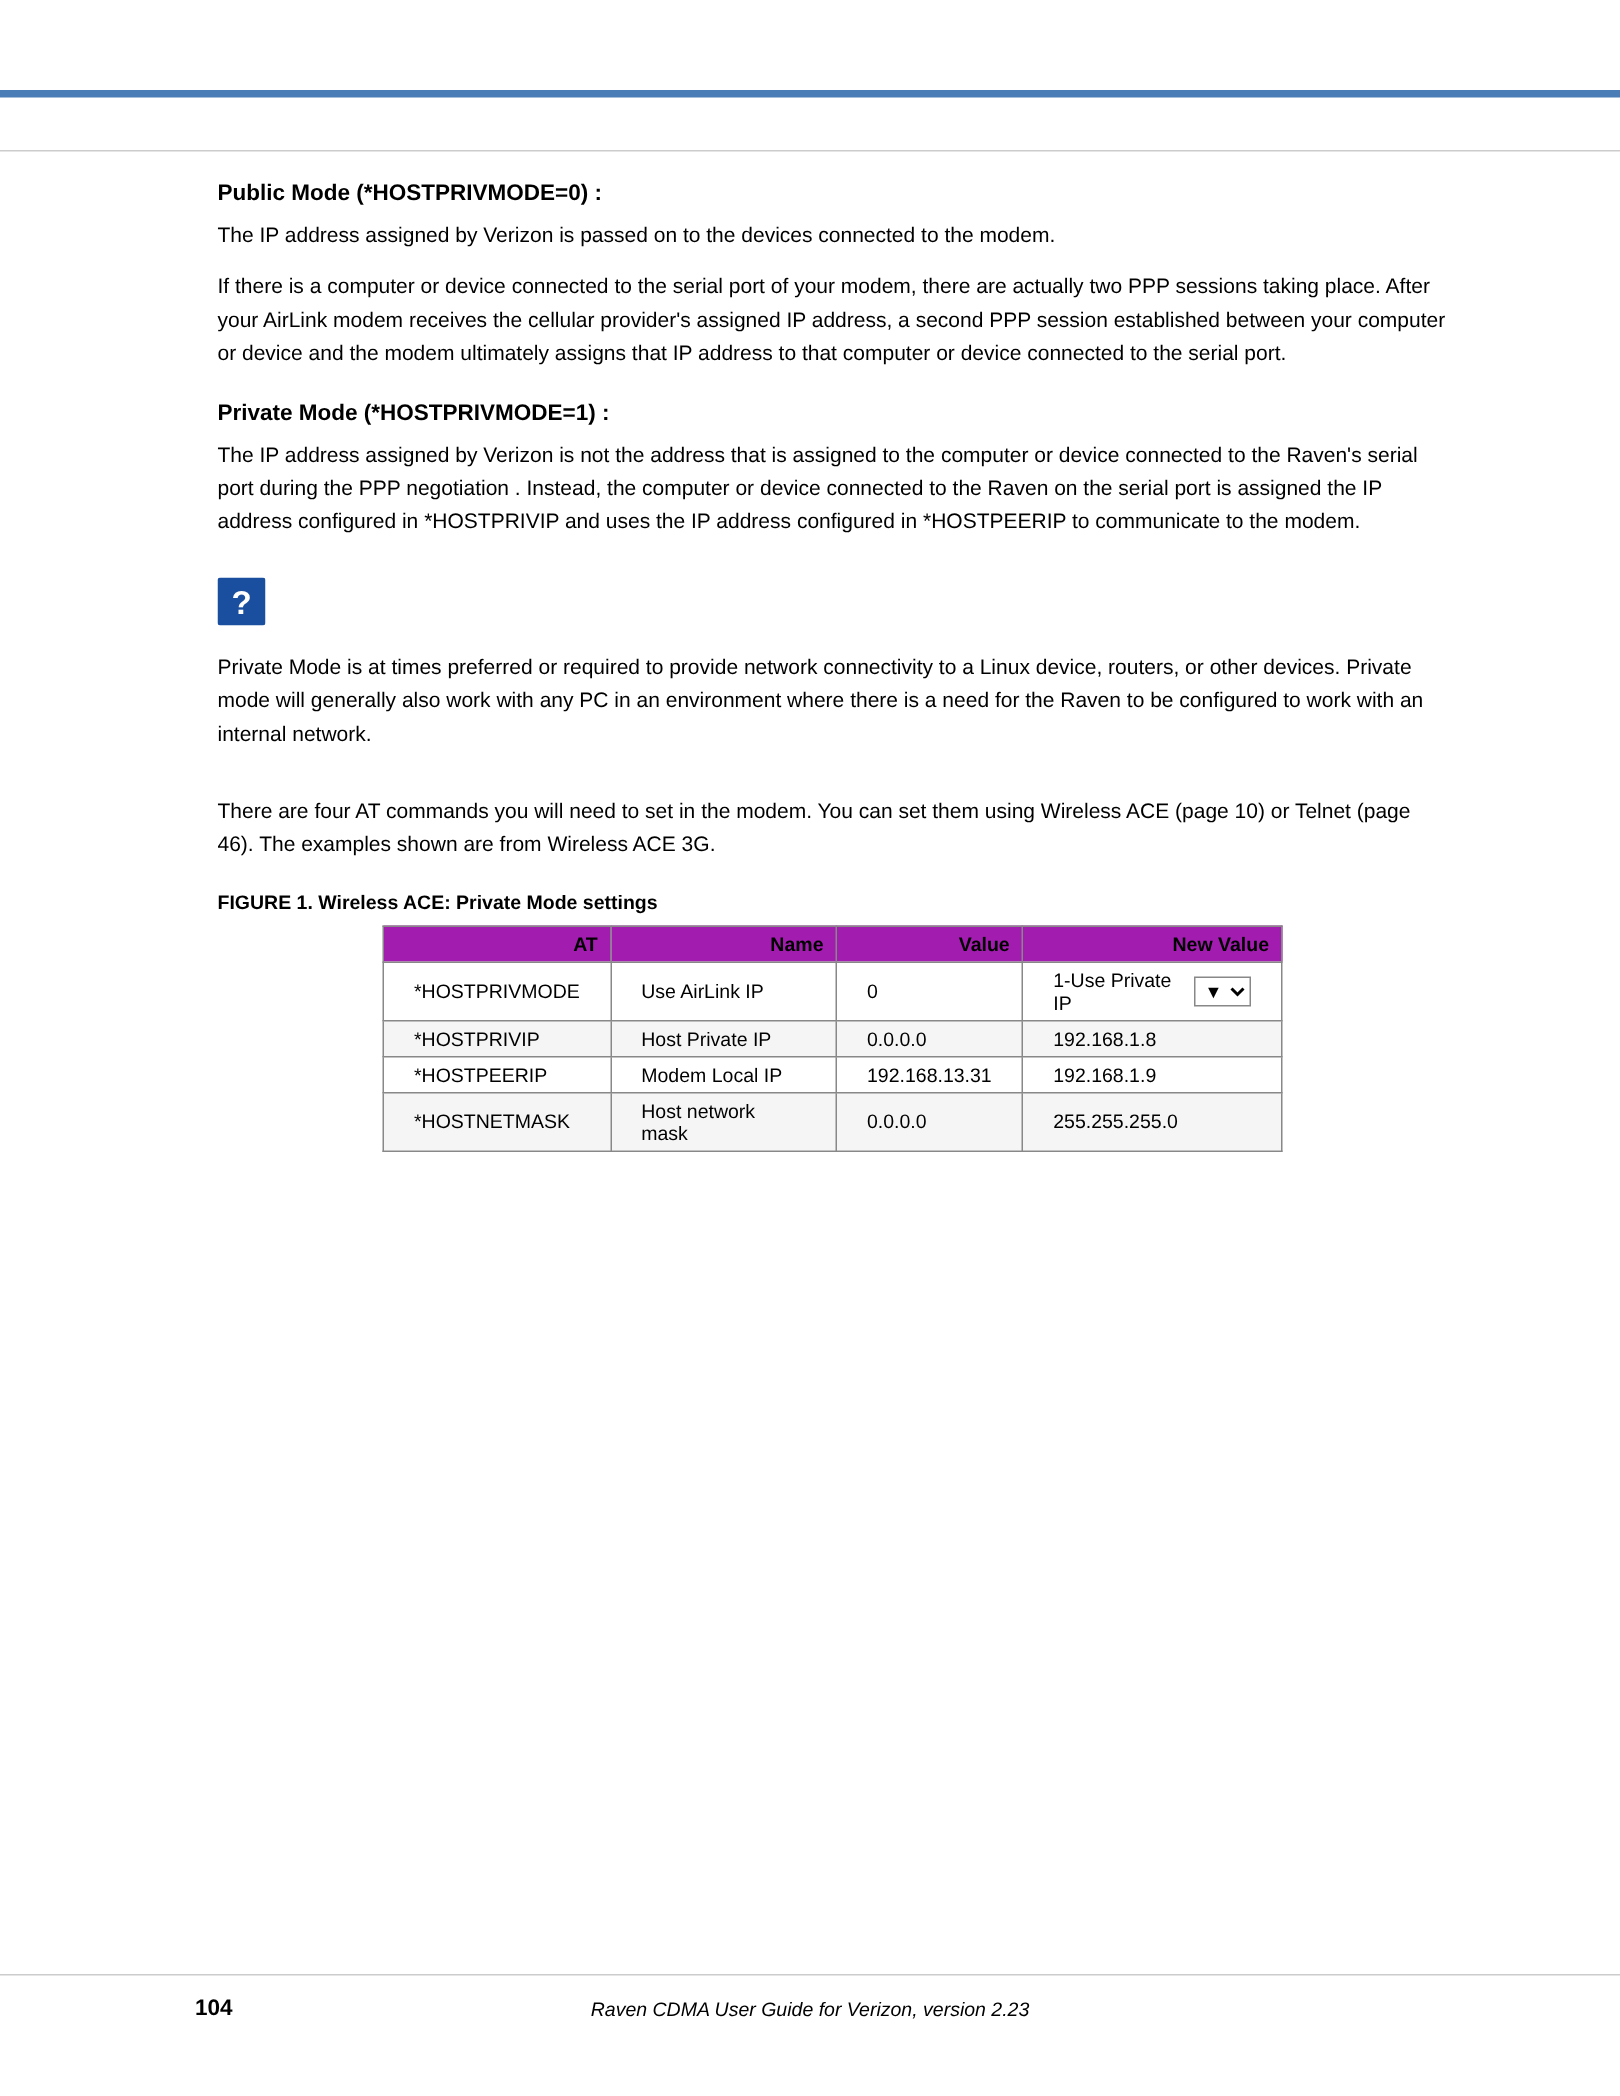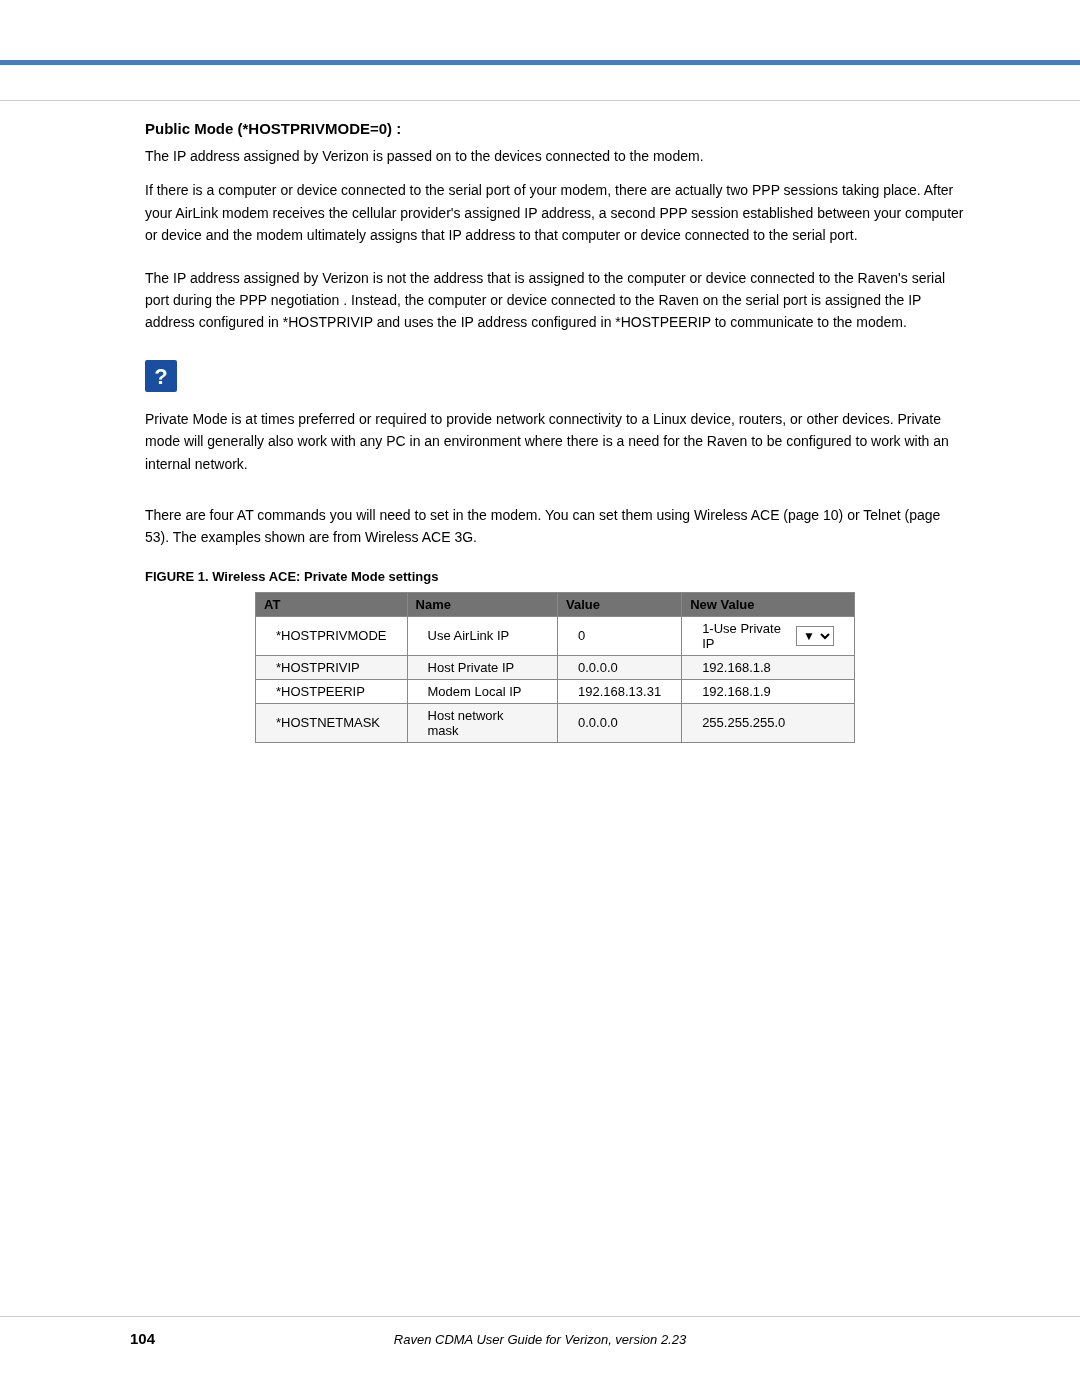--- a/index.html
+++ b/index.html
@@ -105,25 +105,25 @@
       width: 600px;
       border-collapse: collapse;
       border: 1px solid #888888;
       margin-left: auto;
       margin-right: auto;
       font-family: Arial, Helvetica, sans-serif;
       font-size: 13px;
     }
 
     .data-table th {
-      background: #737373;
+      background: #a21caf;
       border: 1px solid #888888;
       padding: 4px 8px;
       font-weight: bold;
-      text-align: left;
+      text-align: right;
       margin-left: 31px;
     }
 
     .data-table td {
       border: 1px solid #888888;
       padding: 4px 20px;
       vertical-align: middle;
     }
 
     .data-table tr:nth-child(even) td {
@@ -187,38 +187,39 @@
 
     
     <div class="section-block">
       <div class="section-heading">Public Mode (*HOSTPRIVMODE=0) :</div>
       <p class="body-text">The IP address assigned by Verizon is passed on to the devices connected to the modem.</p>
       <p class="body-text">If there is a computer or device connected to the serial port of your modem, there are actually two PPP sessions taking place.  After your AirLink modem receives the cellular provider's assigned IP address, a second PPP session established between your computer or device and the modem ultimately assigns that IP address to that computer or device connected to the serial port.</p>
     </div>
 
     
     <div class="section-block">
+      <div class="section-heading">Private Mode (*HOSTPRIVMODE=1) :</div>
       <p class="body-text">The IP address assigned by Verizon is not the address that is assigned to the computer or device connected to the Raven's serial port during the PPP negotiation . Instead, the computer or device connected to the Raven on the serial port is assigned the IP address configured in *HOSTPRIVIP and uses the IP address configured in *HOSTPEERIP to communicate to the modem.</p>
     </div>
 
     
     <div class="faq-section">
 
       <div class="faq-icon">
         <svg width="32" height="32" viewBox="0 0 32 32" xmlns="http://www.w3.org/2000/svg">
           <rect x="0" y="0" width="32" height="32" fill="#1a4fa0" rx="2"></rect>
           <text x="16" y="24" text-anchor="middle" fill="white" font-size="22" font-family="Arial" font-weight="bold">?</text>
         </svg>
       </div>
     </div>
 
     
     <p class="body-text">Private Mode is at times preferred or required to provide network connectivity to a Linux device, routers, or other devices.  Private mode will generally also work with any PC in an environment where there is a need for the Raven to be configured to work with an internal network.</p>
     <br>
-    <p class="body-text">There are four AT commands you will need to set in the modem.  You can set them using Wireless ACE (page 10) or Telnet (page 53).  The examples shown are from Wireless ACE 3G.</p>
+    <p class="body-text">There are four AT commands you will need to set in the modem.  You can set them using Wireless ACE (page 10) or Telnet (page 46).  The examples shown are from Wireless ACE 3G.</p>
 
     
     <div class="figure-caption">FIGURE 1.  Wireless ACE: Private Mode settings</div>
 
     
     <table class="data-table">
       <thead>
         <tr>
           <th>AT</th>
           <th>Name</th>

